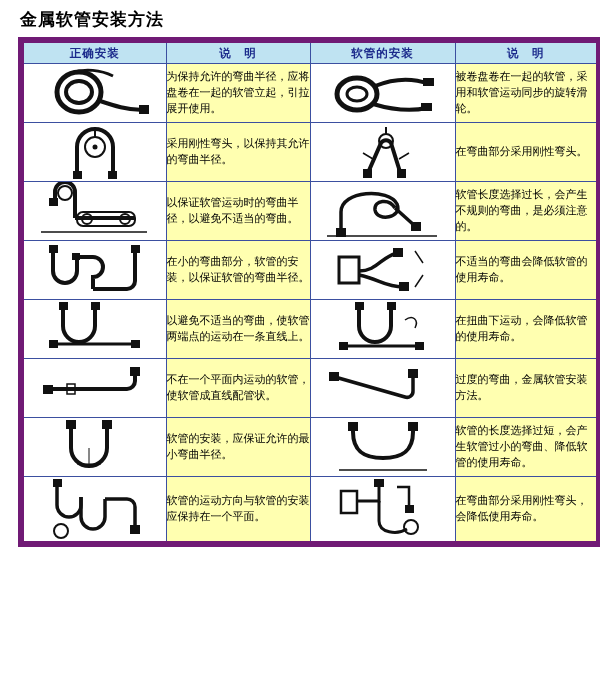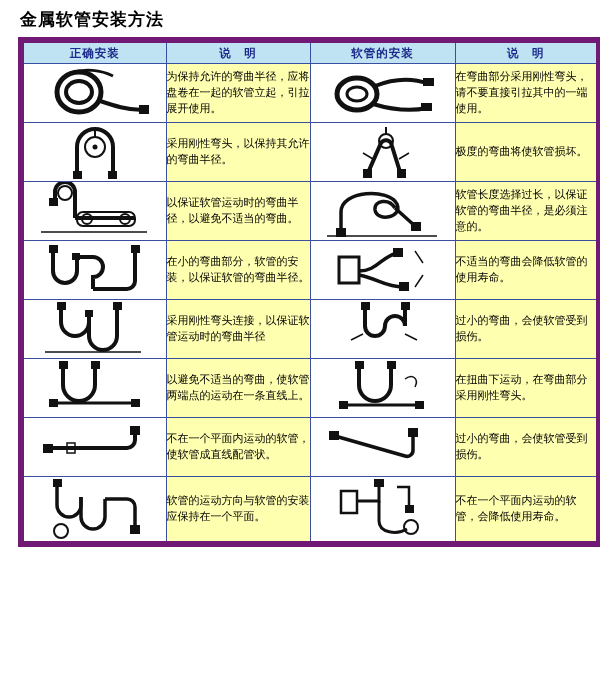--- a/index.html
+++ b/index.html
@@ -104,21 +104,21 @@
         <td class="img-cell">
           <svg width="120" height="58" viewBox="0 0 120 58">
             <ellipse class="sk" cx="34" cy="30" rx="20" ry="16" stroke-width="5"></ellipse>
             <ellipse class="sk" cx="34" cy="30" rx="10" ry="7" stroke-width="3"></ellipse>
             <path class="sk" d="M52,22 C72,14 90,14 106,20" stroke-width="4"></path>
             <rect x="100" y="14" width="11" height="8" fill="#111"></rect>
             <path class="sk" d="M50,40 C70,46 86,48 104,44" stroke-width="4"></path>
             <rect x="98" y="39" width="11" height="8" fill="#111"></rect>
           </svg>
         </td>
-        <td class="txt-cell">在弯曲部分采用刚性弯头，请不要直接引拉其中的一端使用。</td>
+        <td class="txt-cell">被卷盘卷在一起的软管，采用和软管运动同步的旋转滑轮。</td>
       </tr>
 
       <tr>
         <td class="img-cell">
           <svg width="120" height="58" viewBox="0 0 120 58">
             <path class="sk" d="M42,54 L42,24 A18,18 0 0 1 78,24 L78,54" stroke-width="4"></path>
             <circle class="sk" cx="60" cy="24" r="10" stroke-width="2"></circle>
             <circle cx="60" cy="24" r="2.5" fill="#111"></circle>
             <rect x="38" y="48" width="9" height="8" fill="#111"></rect>
             <rect x="73" y="48" width="9" height="8" fill="#111"></rect>
@@ -129,21 +129,21 @@
         <td class="img-cell">
           <svg width="120" height="58" viewBox="0 0 120 58">
             <path class="sk" d="M44,52 L58,20 A6,6 0 0 1 68,20 L78,52" stroke-width="4"></path>
             <circle class="sk" cx="63" cy="18" r="7" stroke-width="2"></circle>
             <rect x="40" y="46" width="9" height="9" fill="#111"></rect>
             <rect x="74" y="46" width="9" height="9" fill="#111"></rect>
             <path class="sk" d="M63,4 L63,11" stroke-width="2"></path>
             <path class="sk" d="M50,36 L40,30 M76,36 L86,30" stroke-width="1.5"></path>
           </svg>
         </td>
-        <td class="txt-cell">极度的弯曲将使软管损坏。</td>
+        <td class="txt-cell">在弯曲部分采用刚性弯头。</td>
       </tr>
 
       <tr>
         <td class="img-cell">
           <svg width="128" height="58" viewBox="0 0 128 58">
             <path class="sk" d="M24,20 L24,10 A10,10 0 0 1 44,10 L44,36" stroke-width="4"></path>
             <circle class="sk" cx="34" cy="11" r="7" stroke-width="2"></circle>
             <path class="sk" d="M44,36 L104,36" stroke-width="4"></path>
             <rect class="sk" x="46" y="30" width="58" height="14" rx="6" stroke-width="2"></rect>
             <circle class="sk" cx="56" cy="37" r="5" stroke-width="2"></circle>
@@ -155,21 +155,21 @@
         <td class="txt-cell">以保证软管运动时的弯曲半径，以避免不适当的弯曲。</td>
         <td class="img-cell">
           <svg width="128" height="58" viewBox="0 0 128 58">
             <path class="sk" d="M22,50 L22,30 C22,8 70,6 78,22 C84,36 58,40 56,28 C55,18 70,16 76,26" stroke-width="3.5"></path>
             <rect x="17" y="46" width="10" height="9" fill="#111"></rect>
             <path class="sk" d="M76,26 L96,44" stroke-width="3.5"></path>
             <rect x="92" y="40" width="10" height="9" fill="#111"></rect>
             <path class="sk" d="M8,54 L118,54" stroke-width="1.5"></path>
           </svg>
         </td>
-        <td class="txt-cell">软管长度选择过长，以保证软管的弯曲半径，是必须注意的。</td>
+        <td class="txt-cell">软管长度选择过长，会产生不规则的弯曲，是必须注意的。</td>
       </tr>
 
       <tr>
         <td class="img-cell">
           <svg width="128" height="58" viewBox="0 0 128 58">
             <path class="sk" d="M22,6 L22,30 A12,12 0 0 0 46,30 L46,16" stroke-width="4"></path>
             <path class="sk" d="M46,16 L62,16 A10,10 0 0 1 62,36 L62,48" stroke-width="4"></path>
             <path class="sk" d="M62,48 L96,48 A8,8 0 0 0 104,40 L104,8" stroke-width="4"></path>
             <rect x="18" y="4" width="9" height="8" fill="#111"></rect>
             <rect x="100" y="4" width="9" height="8" fill="#111"></rect>
@@ -183,42 +183,20 @@
             <path class="sk" d="M40,30 C58,30 62,16 78,12" stroke-width="3.5"></path>
             <rect x="74" y="7" width="10" height="9" fill="#111"></rect>
             <path class="sk" d="M40,34 C60,38 66,46 84,46" stroke-width="3.5"></path>
             <rect x="80" y="41" width="10" height="9" fill="#111"></rect>
             <path class="sk" d="M96,10 L104,22 M96,46 L104,34" stroke-width="1.5"></path>
           </svg>
         </td>
         <td class="txt-cell">不适当的弯曲会降低软管的使用寿命。</td>
       </tr>
 
-      <tr>
-        <td class="img-cell">
-          <svg width="128" height="58" viewBox="0 0 128 58">
-            <path class="sk" d="M30,4 L30,22 A14,14 0 0 0 58,22 L58,14" stroke-width="4"></path>
-            <path class="sk" d="M58,14 L58,36 A14,14 0 0 0 86,36 L86,4" stroke-width="4"></path>
-            <rect x="26" y="2" width="9" height="8" fill="#111"></rect>
-            <rect x="82" y="2" width="9" height="8" fill="#111"></rect>
-            <rect x="54" y="10" width="8" height="7" fill="#111"></rect>
-            <path class="sk" d="M14,52 L110,52" stroke-width="1.5"></path>
-          </svg>
-        </td>
-        <td class="txt-cell">采用刚性弯头连接，以保证软管运动时的弯曲半径</td>
-        <td class="img-cell">
-          <svg width="128" height="58" viewBox="0 0 128 58">
-            <path class="sk" d="M46,4 L46,26 A10,10 0 0 0 66,26 A10,10 0 0 1 86,26 L86,6" stroke-width="4"></path>
-            <rect x="42" y="2" width="9" height="8" fill="#111"></rect>
-            <rect x="82" y="2" width="9" height="8" fill="#111"></rect>
-            <path class="sk" d="M32,40 L44,34 M98,40 L86,34" stroke-width="1.5"></path>
-          </svg>
-        </td>
-        <td class="txt-cell">过小的弯曲，会使软管受到损伤。</td>
-      </tr>
 
       <tr>
         <td class="img-cell">
           <svg width="128" height="58" viewBox="0 0 128 58">
             <path class="sk" d="M32,4 L32,26 A16,16 0 0 0 64,26 L64,4" stroke-width="4"></path>
             <rect x="28" y="2" width="9" height="8" fill="#111"></rect>
             <rect x="60" y="2" width="9" height="8" fill="#111"></rect>
             <path class="sk" d="M24,44 L104,44" stroke-width="3"></path>
             <rect x="18" y="40" width="9" height="8" fill="#111"></rect>
             <rect x="100" y="40" width="9" height="8" fill="#111"></rect>
@@ -229,43 +207,64 @@
           <svg width="128" height="58" viewBox="0 0 128 58">
             <path class="sk" d="M40,4 L40,26 A16,16 0 0 0 72,26 L72,4" stroke-width="4"></path>
             <rect x="36" y="2" width="9" height="8" fill="#111"></rect>
             <rect x="68" y="2" width="9" height="8" fill="#111"></rect>
             <path class="sk" d="M26,46 L100,46" stroke-width="3"></path>
             <rect x="20" y="42" width="9" height="8" fill="#111"></rect>
             <rect x="96" y="42" width="9" height="8" fill="#111"></rect>
             <path class="sk" d="M86,20 C94,14 100,20 96,28" stroke-width="1.5"></path>
           </svg>
         </td>
-        <td class="txt-cell">在扭曲下运动，在弯曲部分采用刚性弯头。</td>
+        <td class="txt-cell">在扭曲下运动，会降低软管的使用寿命。</td>
       </tr>
 
       <tr>
         <td class="img-cell">
           <svg width="128" height="58" viewBox="0 0 128 58">
             <path class="sk" d="M18,30 L96,30 A8,8 0 0 0 104,22 L104,12" stroke-width="4"></path>
             <rect x="12" y="26" width="10" height="9" fill="#111"></rect>
             <rect x="99" y="8" width="10" height="9" fill="#111"></rect>
             <rect class="sk" x="36" y="25" width="8" height="10" stroke-width="1.5"></rect>
           </svg>
         </td>
         <td class="txt-cell">不在一个平面内运动的软管，使软管成直线配管状。</td>
         <td class="img-cell">
           <svg width="128" height="58" viewBox="0 0 128 58">
             <path class="sk" d="M16,18 L86,38 A6,6 0 0 0 94,32 L94,16" stroke-width="3.5"></path>
             <rect x="10" y="13" width="10" height="9" fill="#111"></rect>
             <rect x="89" y="10" width="10" height="9" fill="#111"></rect>
           </svg>
         </td>
-        <td class="txt-cell">过小的弯曲，会使软管受到损伤。</td>
-      </tr>
-
+        <td class="txt-cell">过度的弯曲，金属软管安装方法。</td>
+      </tr>
+
+      <tr>
+        <td class="img-cell">
+          <svg width="128" height="58" viewBox="0 0 128 58">
+            <path class="sk" d="M40,4 L40,30 A18,18 0 0 0 76,30 L76,4" stroke-width="4"></path>
+            <rect x="35" y="2" width="10" height="9" fill="#111"></rect>
+            <rect x="71" y="2" width="10" height="9" fill="#111"></rect>
+            <path class="sk" d="M58,30 L58,46" stroke-width="1"></path>
+            <path class="sk" d="M46,46 L70,46" stroke-width="1"></path>
+          </svg>
+        </td>
+        <td class="txt-cell">软管的安装，应保证允许的最小弯曲半径。</td>
+        <td class="img-cell">
+          <svg width="128" height="58" viewBox="0 0 128 58">
+            <path class="sk" d="M34,10 L34,14 C34,34 46,40 64,40 C82,40 94,34 94,14 L94,10" stroke-width="4"></path>
+            <rect x="29" y="4" width="10" height="9" fill="#111"></rect>
+            <rect x="89" y="4" width="10" height="9" fill="#111"></rect>
+            <path class="sk" d="M20,52 L108,52" stroke-width="1.5"></path>
+          </svg>
+        </td>
+        <td class="txt-cell">软管的长度选择过短，会产生软管过小的弯曲、降低软管的使用寿命。</td>
+      </tr>
 
       <tr>
         <td class="img-cell">
           <svg width="128" height="64" viewBox="0 0 128 64">
             <path class="sk" d="M26,6 L26,28 A12,12 0 0 0 50,28 L50,20" stroke-width="3.5"></path>
             <path class="sk" d="M50,20 L50,40 A12,12 0 0 0 74,40 L74,22" stroke-width="3.5"></path>
             <path class="sk" d="M74,22 L96,22 A8,8 0 0 1 104,30 L104,50" stroke-width="3.5"></path>
             <circle class="sk" cx="30" cy="54" r="7" stroke-width="2"></circle>
             <rect x="22" y="2" width="9" height="8" fill="#111"></rect>
             <rect x="99" y="48" width="10" height="9" fill="#111"></rect>
@@ -276,18 +275,18 @@
           <svg width="128" height="64" viewBox="0 0 128 64">
             <rect class="sk" x="22" y="14" width="16" height="22" stroke-width="2.5"></rect>
             <path class="sk" d="M38,24 L60,24 L60,6" stroke-width="3"></path>
             <rect x="55" y="2" width="10" height="8" fill="#111"></rect>
             <path class="sk" d="M60,24 L60,44 C60,56 78,58 88,52" stroke-width="3"></path>
             <circle class="sk" cx="92" cy="50" r="7" stroke-width="2"></circle>
             <path class="sk" d="M78,10 L90,10 L90,30" stroke-width="2.5"></path>
             <rect x="86" y="28" width="9" height="8" fill="#111"></rect>
           </svg>
         </td>
-        <td class="txt-cell">不在一个平面内运动的软管，会降低使用寿命。</td>
+        <td class="txt-cell">在弯曲部分采用刚性弯头，会降低使用寿命。</td>
       </tr>
 
     </tbody>
   </table>
 </div>
 
 </body></html>

